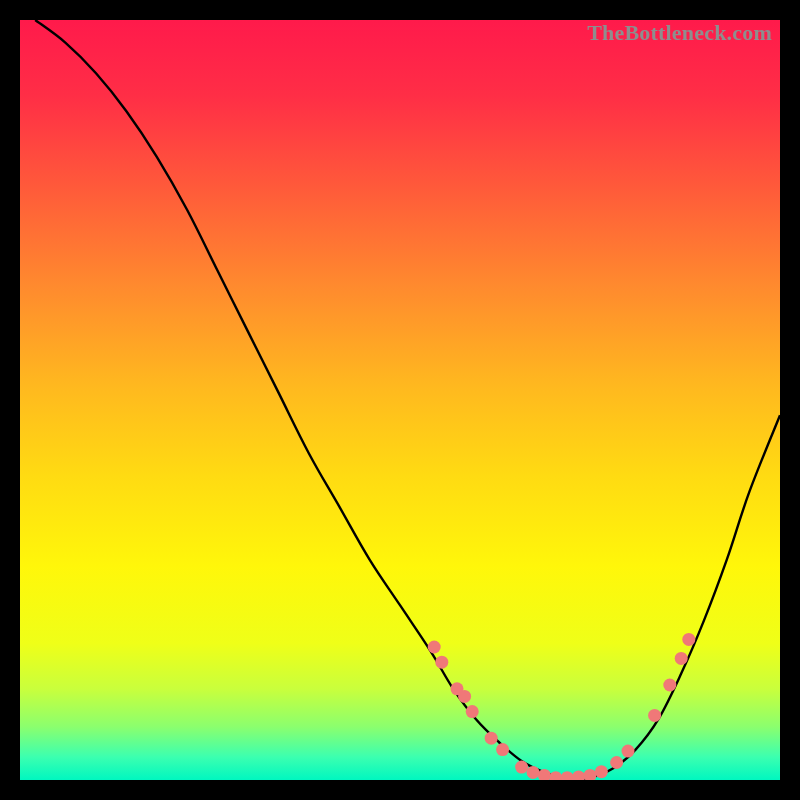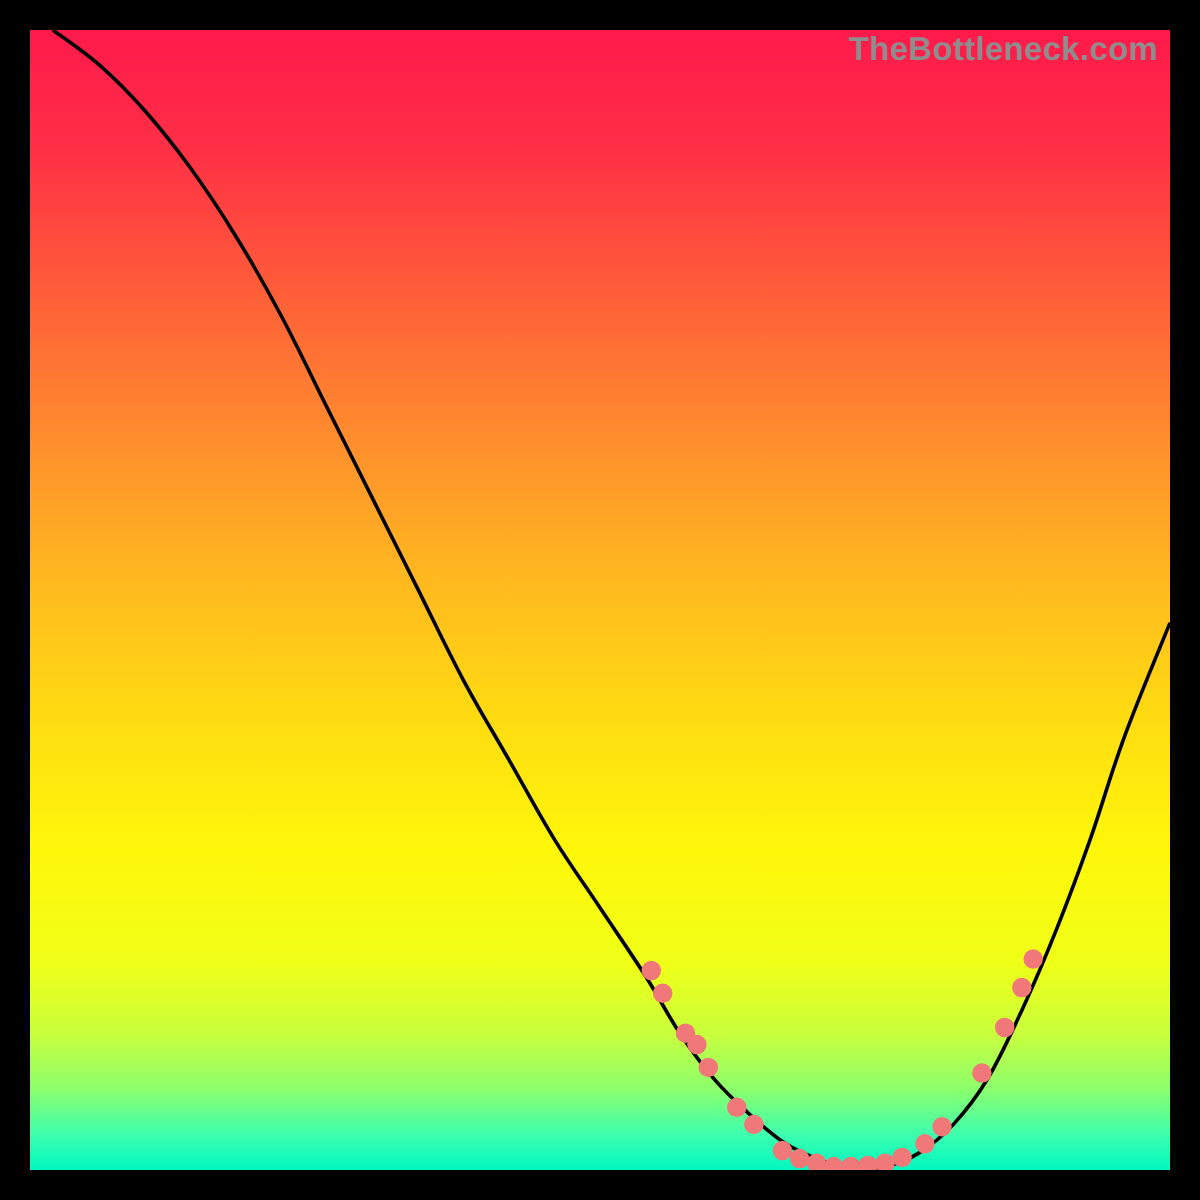--- a/index.html
+++ b/index.html
@@ -22,21 +22,21 @@
     position: absolute;
     left: 0;
     top: 0;
     width: 760px;
     height: 760px;
   }
   .watermark {
     position: absolute;
     top: 0px;
     right: 8px;
-    font-family: Liberation Sans, sans-serif;
+    font-family: Liberation Serif, serif;
     font-size: 22px;
     font-weight: 600;
     color: #8e8e8e;
     letter-spacing: 0.2px;
   }
   svg {
     display: block;
   }
 </style>
 </head>

